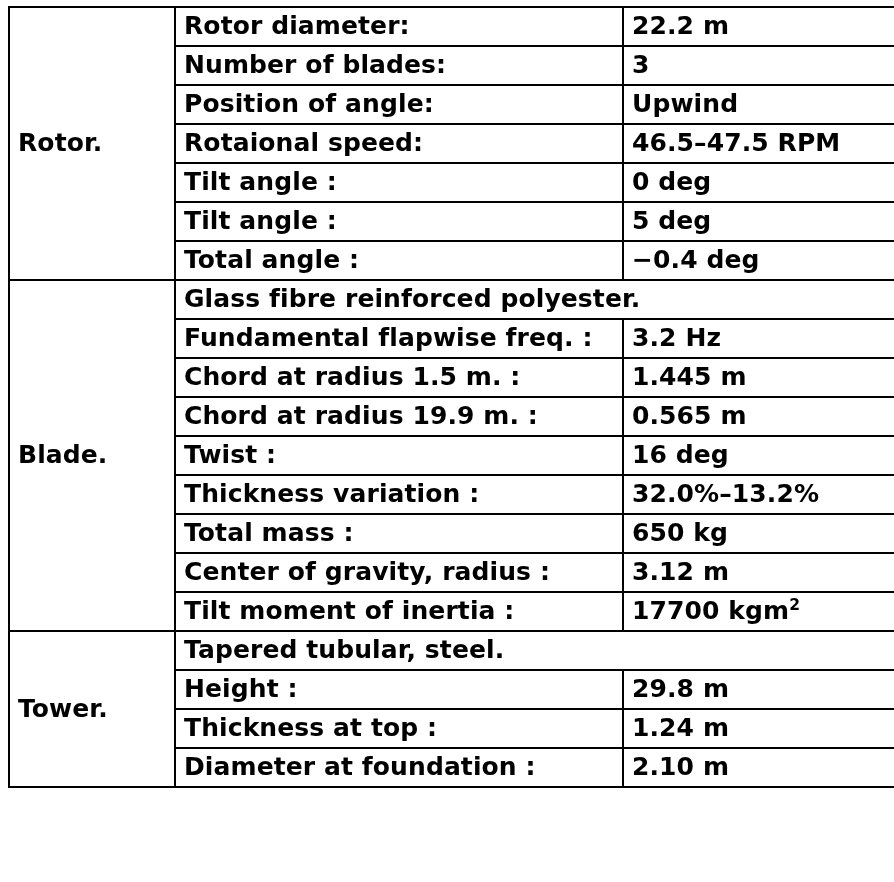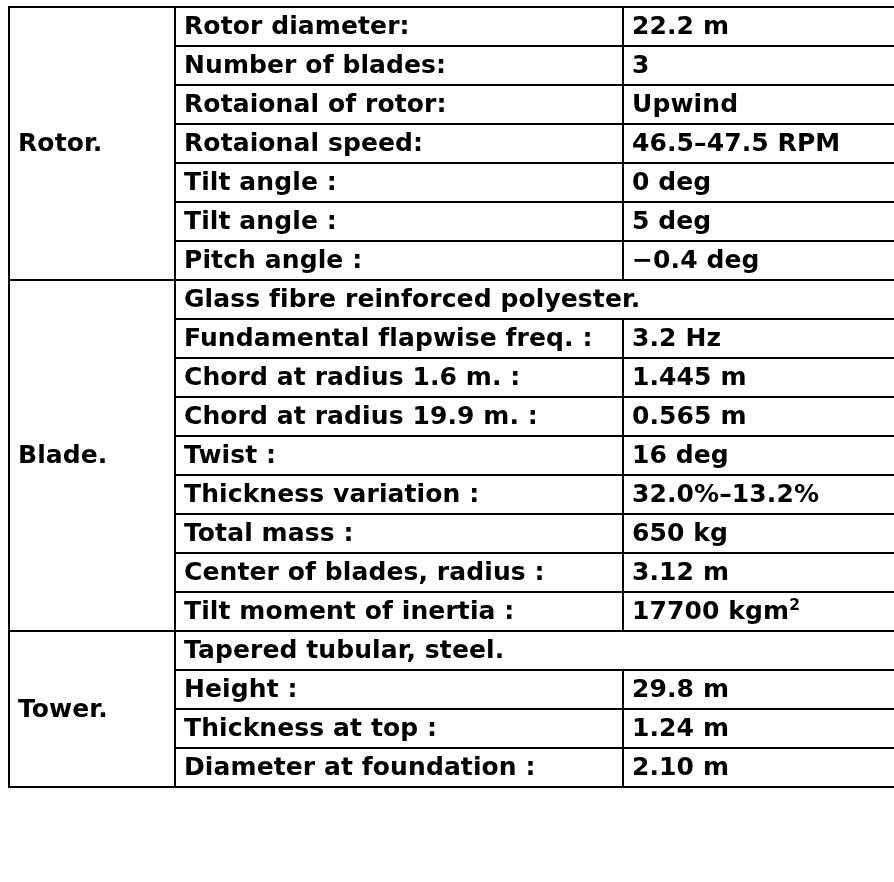--- a/index.html
+++ b/index.html
@@ -61,69 +61,69 @@
         <tr>
           <td class="group" rowspan="7">Rotor.</td>
           <td class="param">Rotor diameter:</td>
           <td class="value">22.2 m</td>
         </tr>
         <tr>
           <td class="param">Number of blades:</td>
           <td class="value">3</td>
         </tr>
         <tr>
-          <td class="param">Rotaional of rotor:</td>
+          <td class="param">Position of angle:</td>
           <td class="value">Upwind</td>
         </tr>
         <tr>
           <td class="param">Rotaional speed:</td>
           <td class="value">46.5–47.5 RPM</td>
         </tr>
         <tr>
           <td class="param">Tilt angle :</td>
           <td class="value">0 deg</td>
         </tr>
         <tr>
           <td class="param">Tilt angle :</td>
           <td class="value">5 deg</td>
         </tr>
         <tr>
-          <td class="param">Pitch angle :</td>
+          <td class="param">Total angle :</td>
           <td class="value">−0.4 deg</td>
         </tr>
         <tr>
           <td class="group" rowspan="9">Blade.</td>
           <td class="param" colspan="2">Glass fibre reinforced polyester.</td>
         </tr>
         <tr>
           <td class="param">Fundamental flapwise freq. :</td>
           <td class="value">3.2 Hz</td>
         </tr>
         <tr>
-          <td class="param">Chord at radius 1.6 m. :</td>
+          <td class="param">Chord at radius 1.5 m. :</td>
           <td class="value">1.445 m</td>
         </tr>
         <tr>
           <td class="param">Chord at radius 19.9 m. :</td>
           <td class="value">0.565 m</td>
         </tr>
         <tr>
           <td class="param">Twist :</td>
           <td class="value">16 deg</td>
         </tr>
         <tr>
           <td class="param">Thickness variation :</td>
           <td class="value">32.0%–13.2%</td>
         </tr>
         <tr>
           <td class="param">Total mass :</td>
           <td class="value">650 kg</td>
         </tr>
         <tr>
-          <td class="param">Center of blades, radius :</td>
+          <td class="param">Center of gravity, radius :</td>
           <td class="value">3.12 m</td>
         </tr>
         <tr>
           <td class="param">Tilt moment of inertia :</td>
           <td class="value value-sup-host"><span>17700 kgm</span><sup>2</sup></td>
         </tr>
         <tr>
           <td class="group" rowspan="4">Tower.</td>
           <td class="param" colspan="2">Tapered tubular, steel.</td>
         </tr>

